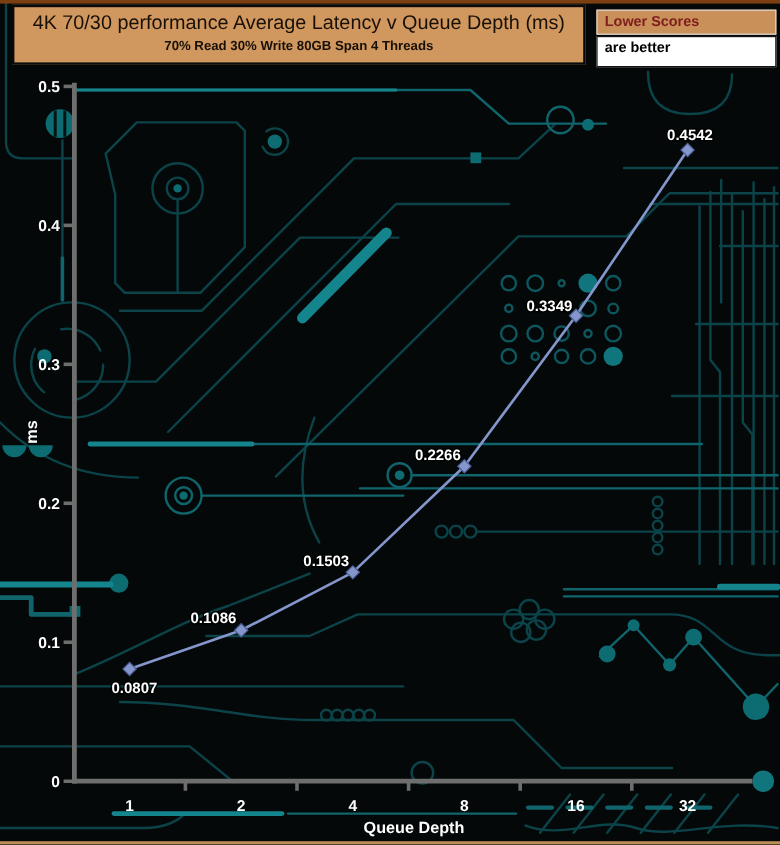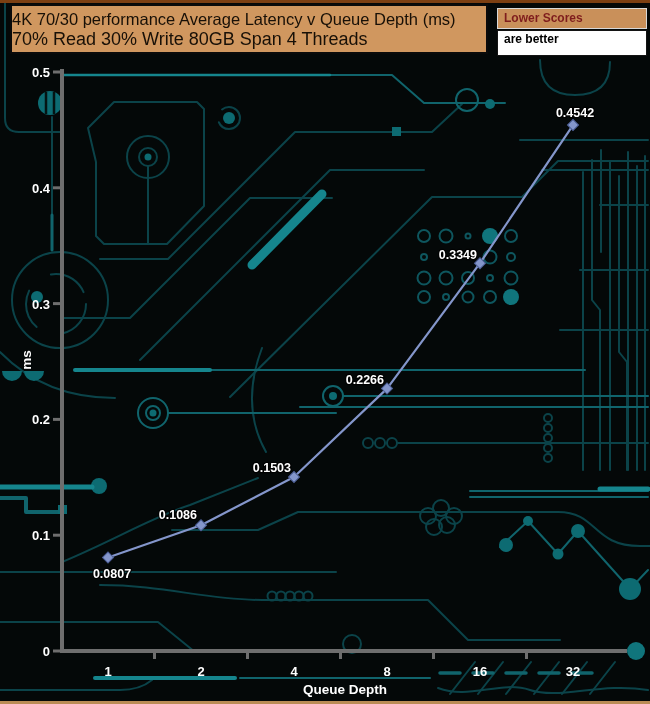--- a/index.html
+++ b/index.html
@@ -3,23 +3,23 @@
 <meta charset="utf-8">
 <style>
   html,body{margin:0;padding:0;background:#000;}
   .frame{position:relative;width:650px;height:704px;background:#040808;overflow:hidden;
          font-family:"Liberation Sans",sans-serif;}
   .edge-line{position:absolute;left:0;width:650px;height:3px;}
   .edge-top{top:0;background:#7c3f12;}
   .edge-bottom{bottom:0;background:#bb8c55;}
   svg.layer{position:absolute;left:0;top:0;}
   .title-box{position:absolute;left:10px;top:4px;width:478px;height:50px;background:#d0975f;
-             border:2px solid #0a0a0a;box-sizing:border-box;color:#181007;text-align:left;padding-top:3px;}
+             border:2px solid #0a0a0a;box-sizing:border-box;color:#181007;text-align:center;padding-top:3px;}
   .title{font-size:16.5px;line-height:21px;white-space:nowrap;}
-  .subtitle{font-size:18px;line-height:19px;white-space:nowrap;}
+  .subtitle{font-size:11px;line-height:19px;white-space:nowrap;font-weight:bold;}
   .ls-box{position:absolute;left:497px;top:8px;width:150px;height:21px;background:#c9905a;
           border:1px solid #d8d8d8;box-sizing:border-box;color:#7f1d1d;font-weight:bold;
           font-size:12px;line-height:18px;padding-left:6px;}
   .ab-box{position:absolute;left:497px;top:30px;width:150px;height:26px;background:#ffffff;
           border:1px solid #141414;box-sizing:border-box;color:#000;font-weight:bold;
           font-size:12px;line-height:16px;padding-left:6px;}
   .tick-label{fill:#ffffff;font-weight:bold;font-size:13px;font-family:"Liberation Sans",sans-serif;}
   .axis-title{fill:#ffffff;font-weight:bold;font-size:13.5px;font-family:"Liberation Sans",sans-serif;}
   .pt-label{fill:#ffffff;font-weight:bold;font-size:12.5px;font-family:"Liberation Sans",sans-serif;
             paint-order:stroke;stroke:rgba(0,0,0,0.85);stroke-width:2.5px;}

